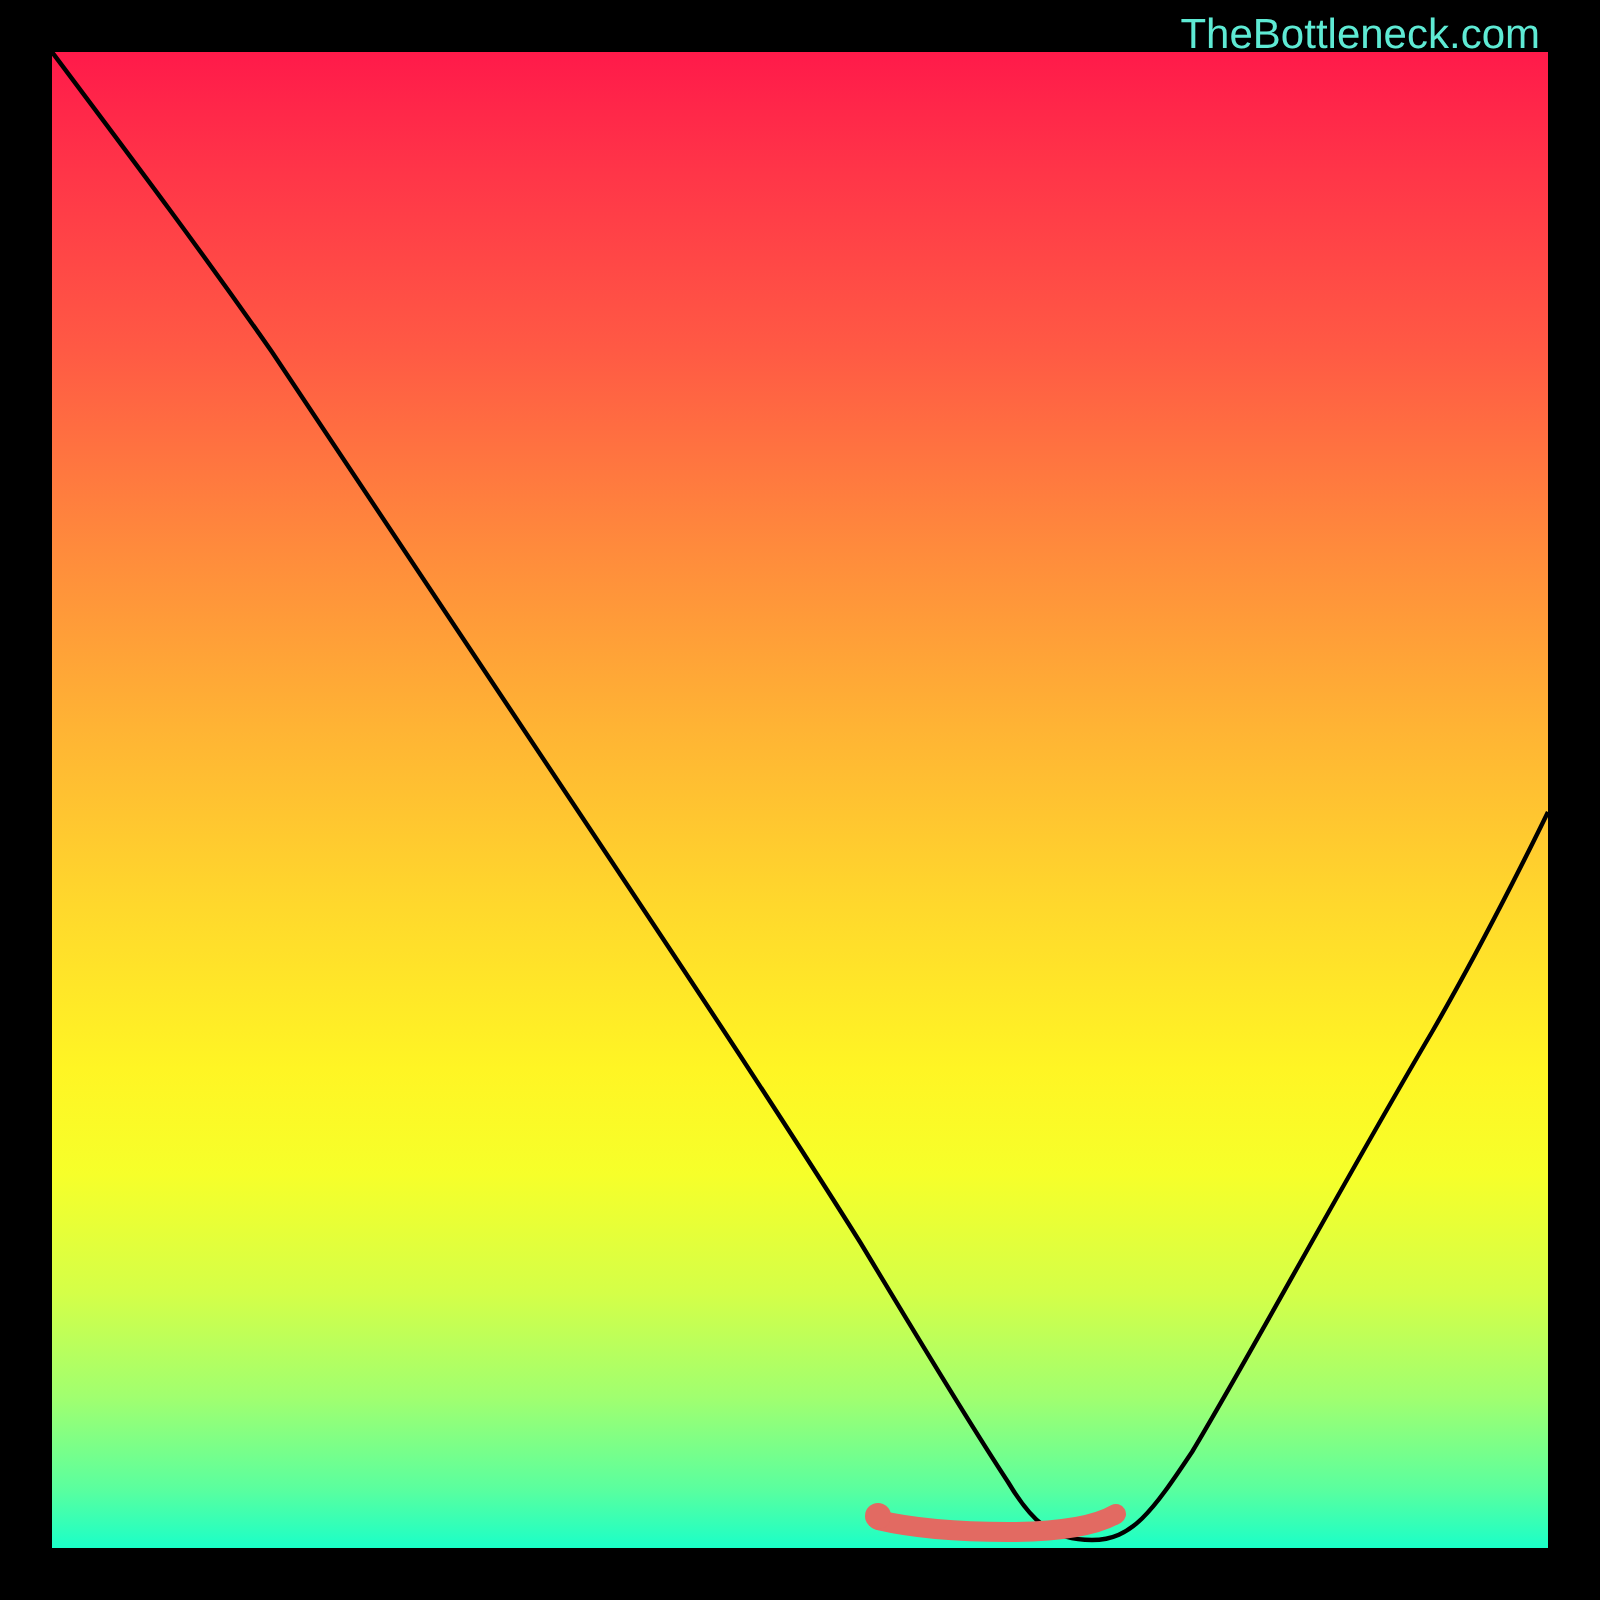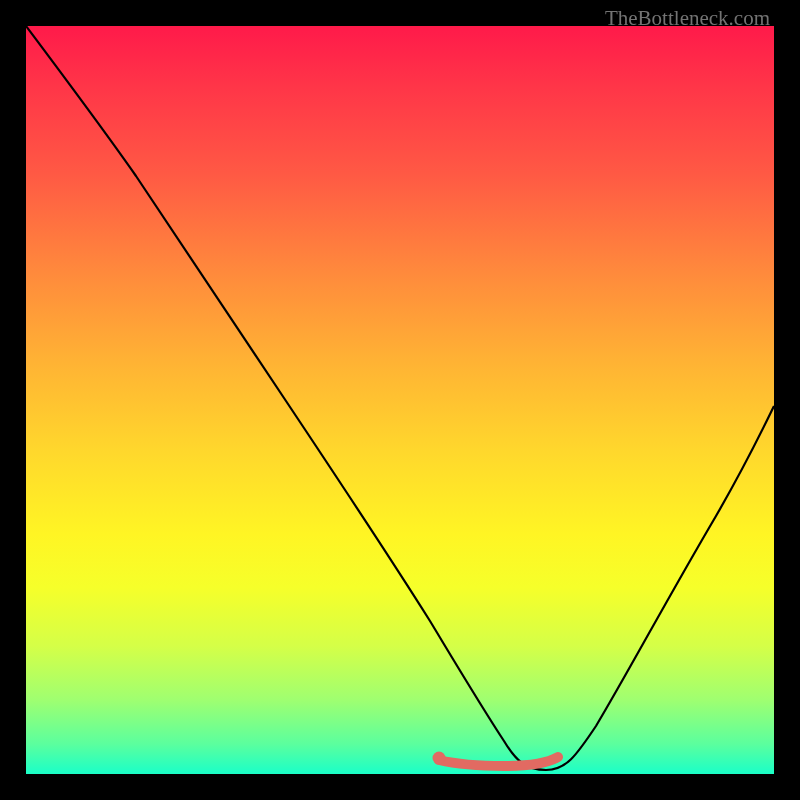--- a/index.html
+++ b/index.html
@@ -29,25 +29,24 @@
       #d4ff48 83%,
       #a0ff70 90%,
       #5bff9e 96%,
       #1affc8 100%
     );
   }
   .watermark {
     position: absolute;
     top: 6px;
     right: 30px;
-    color: #737373;
+    color: #5eead4;
     font-size: 21px;
     font-weight: normal;
     z-index: 10;
-    font-family: Liberation Serif, serif;
   }
   svg.curves {
     position: absolute;
     left: 0;
     top: 0;
     width: 748px;
     height: 748px;
   }
 </style>
 </head>

